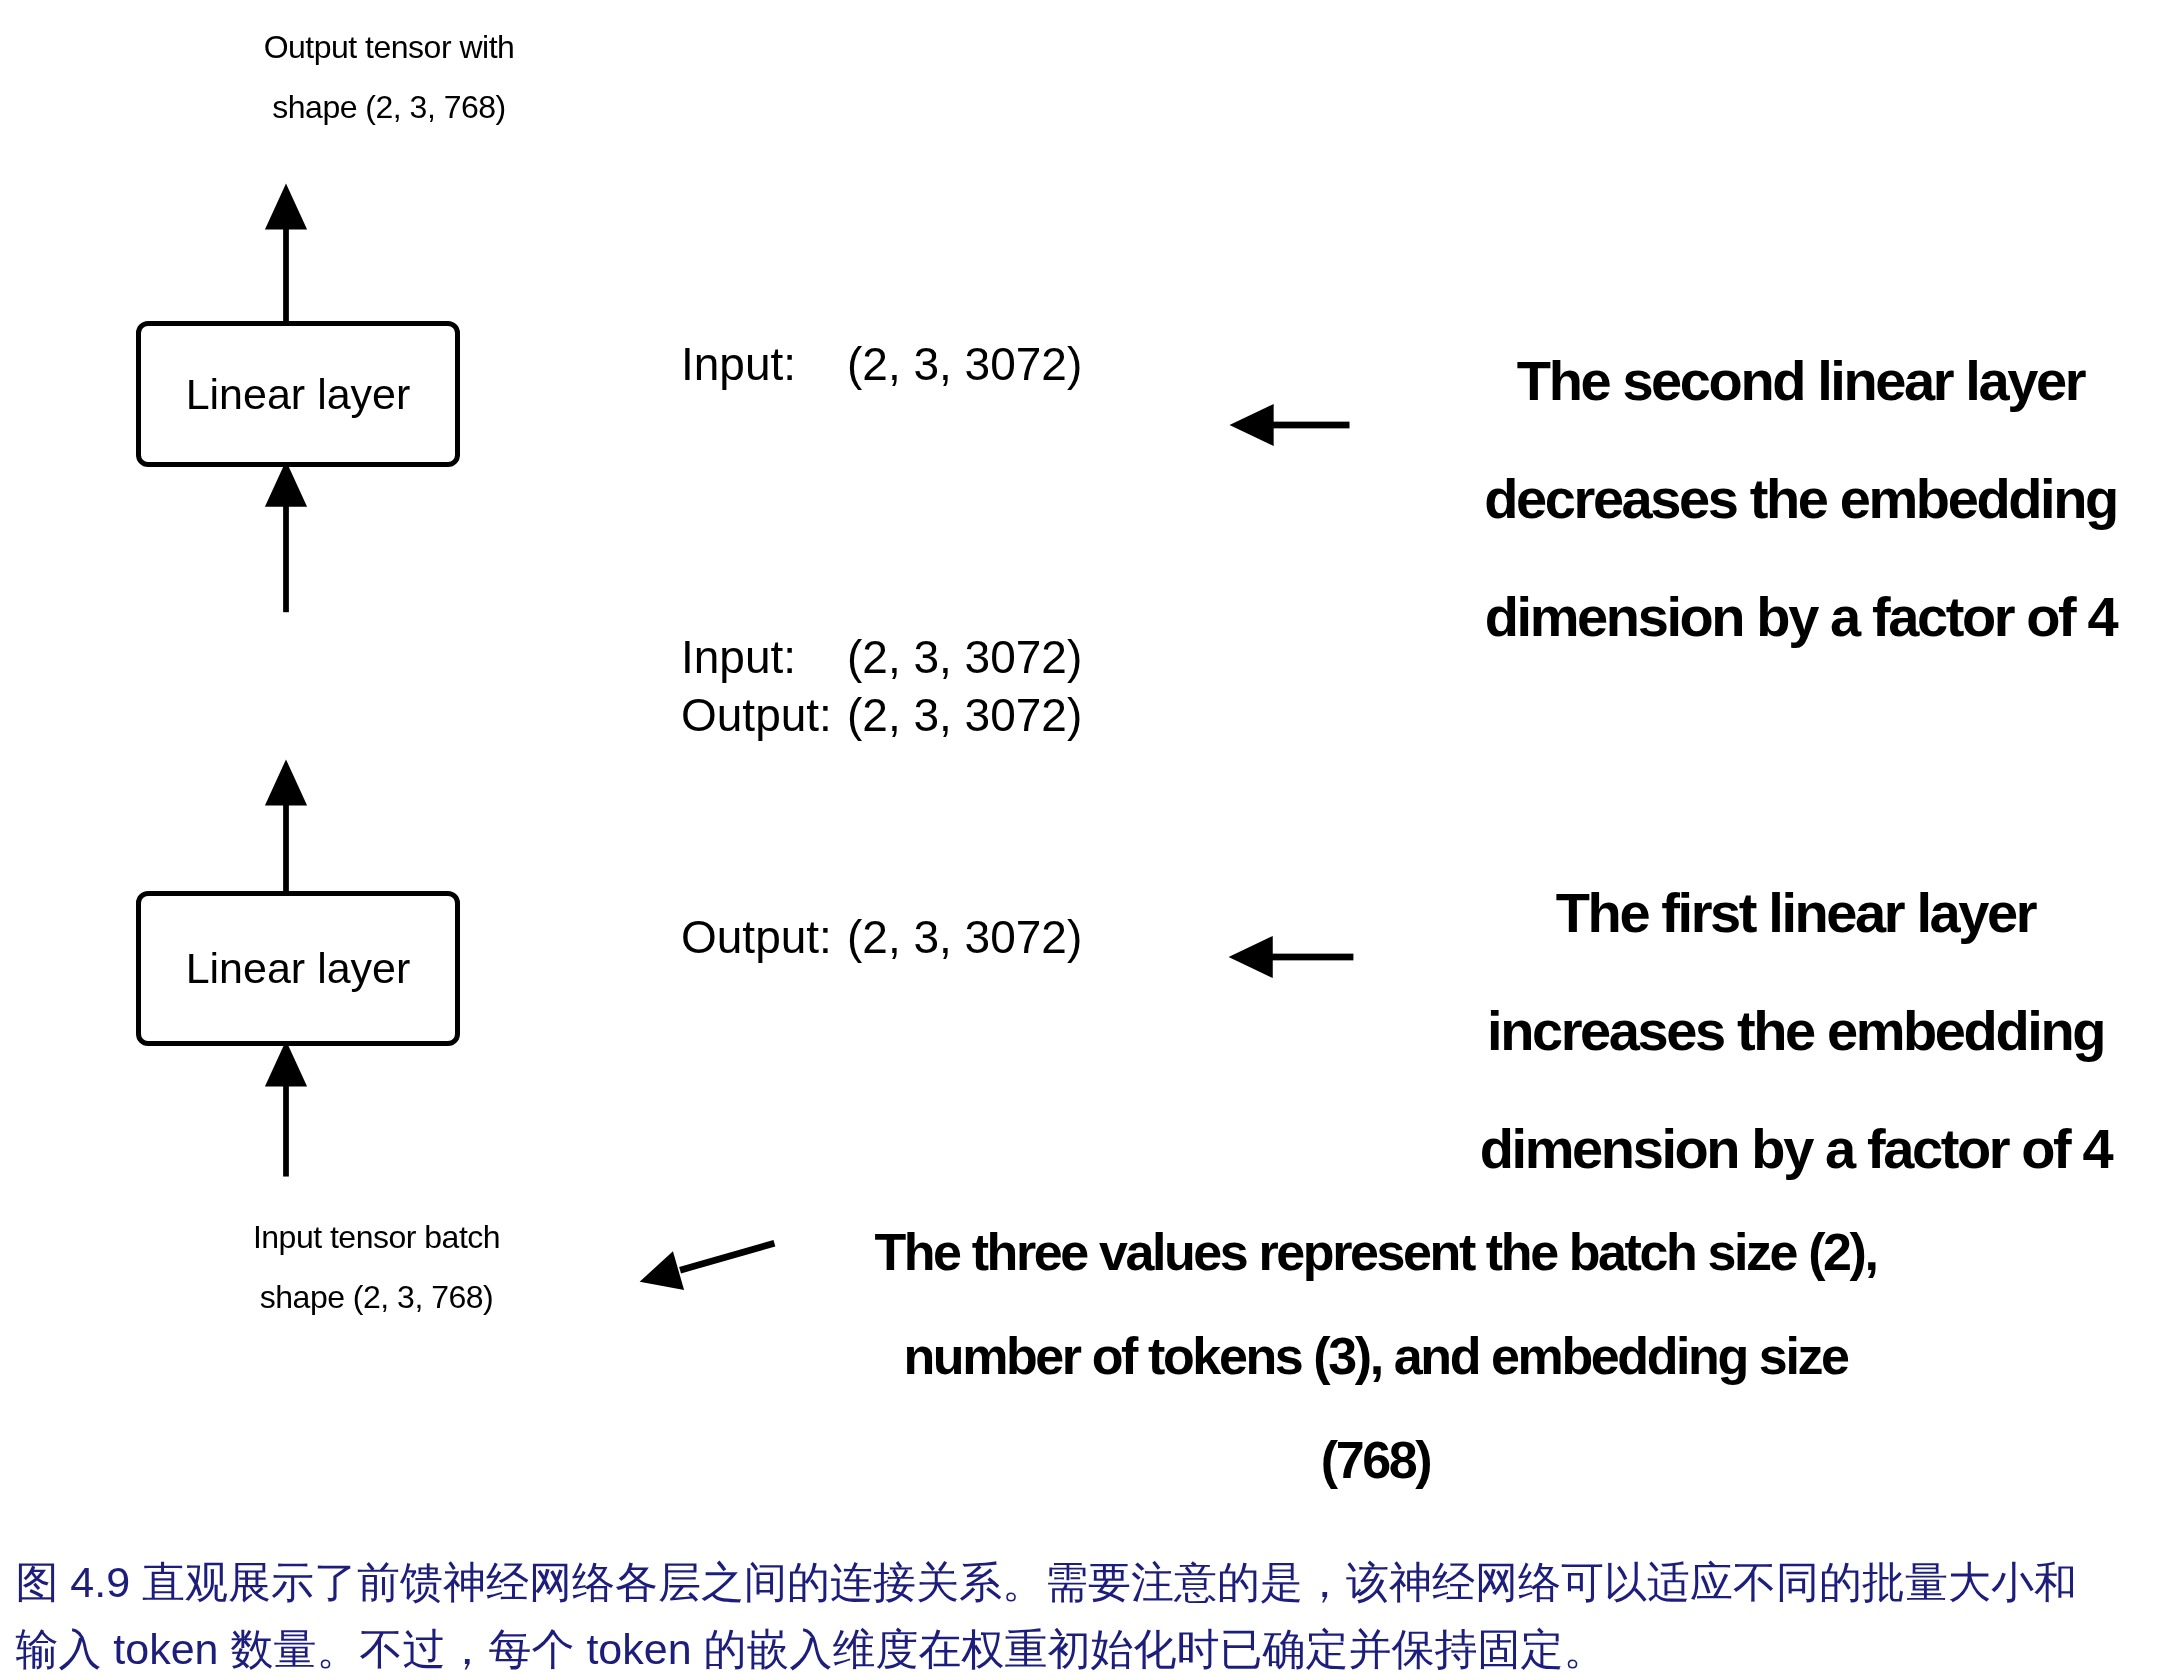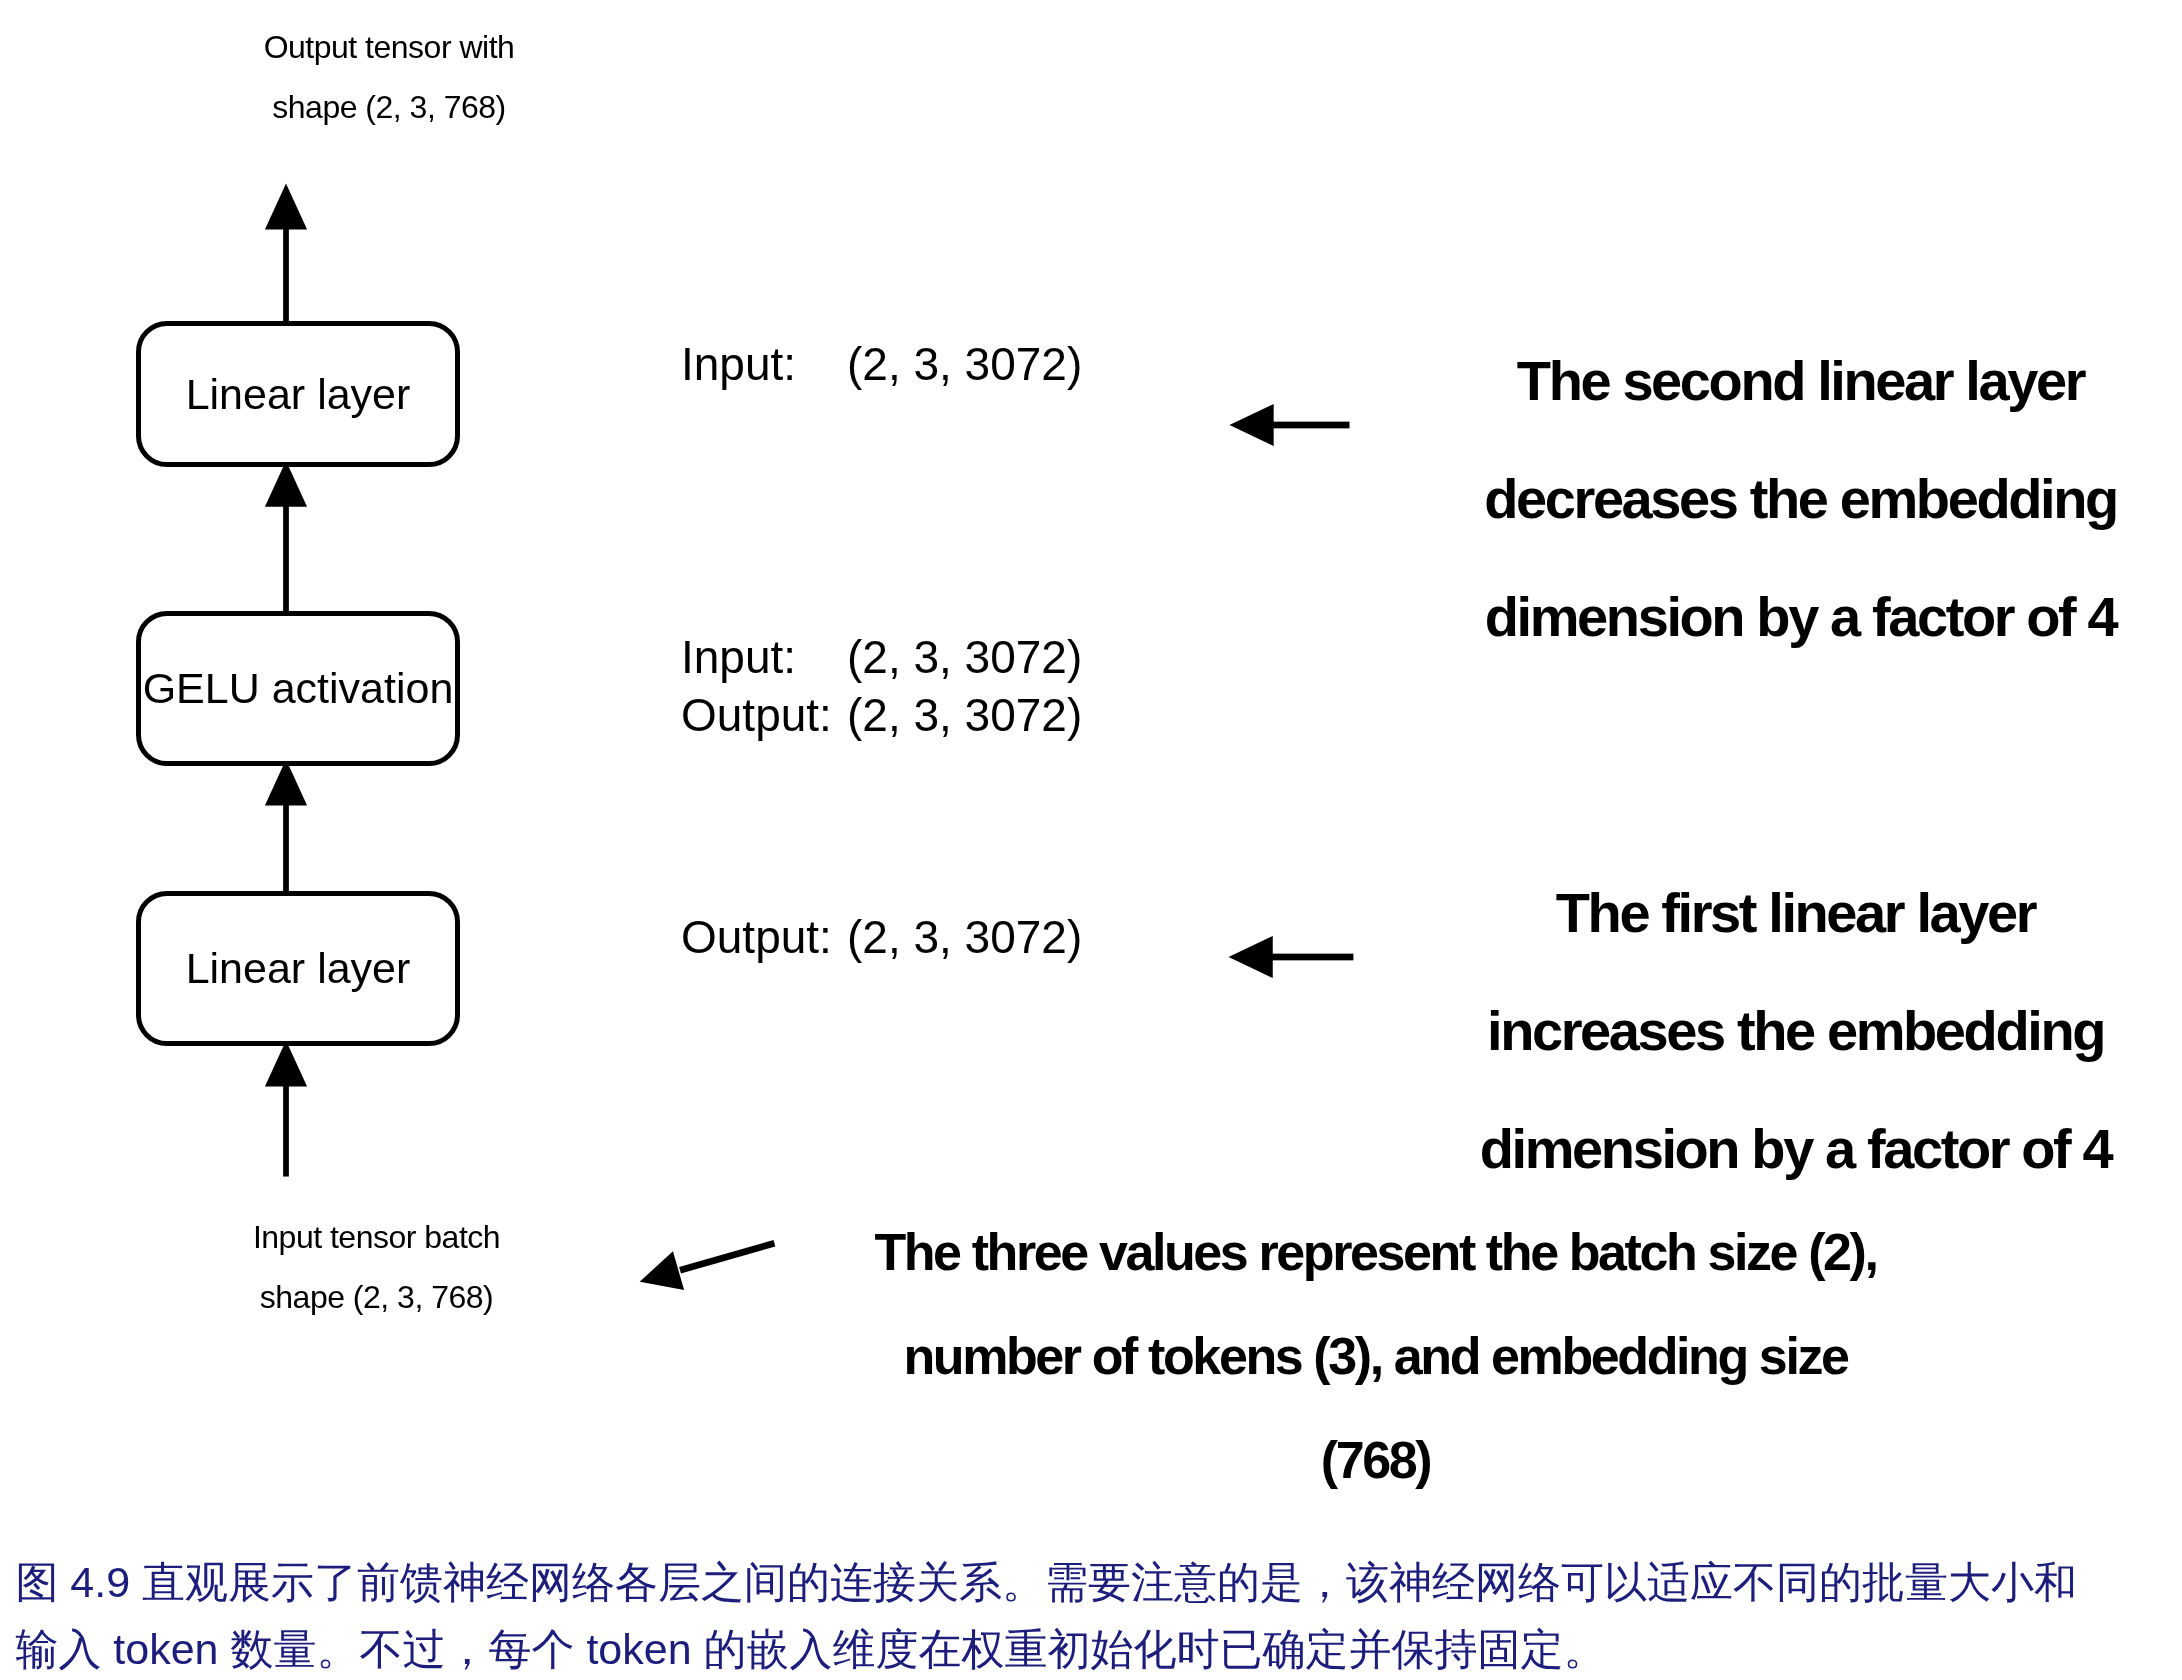--- a/index.html
+++ b/index.html
@@ -2,21 +2,21 @@
 <html><head>
 <meta charset="utf-8">
 <style>
   html,body{margin:0;padding:0;background:#ffffff;}
   .canvas{
     position:relative;width:2182px;height:1680px;background:#ffffff;
     font-family:"Liberation Sans",sans-serif;color:#000;overflow:hidden;
   }
   .abs{position:absolute;}
   .node-box{
-    position:absolute;border:5.8px solid #000;border-radius:31px;background:#fff;
+    position:absolute;border:5.8px solid #000;border-radius:12px;background:#fff;
     display:flex;align-items:center;justify-content:center;
     font-size:43px;white-space:nowrap;
   }
   .tensor-label{
     position:absolute;font-size:32px;line-height:60px;text-align:center;
     letter-spacing:-0.5px;white-space:nowrap;
   }
   .io-block{position:absolute;font-size:46px;line-height:58px;white-space:nowrap;}
   .io-label{display:inline-block;width:166px;}
   .annot{
@@ -51,23 +51,20 @@
     <polygon points="24,0 2,48 46,48" fill="#000"></polygon>
       <rect x="21" y="42" width="6" height="96" fill="#000"></rect>
   </svg>
   <svg class="abs" style="left:263px;top:1040px;" width="46" height="137" viewBox="0 0 48 142">
     <polygon points="24,0 2,48 46,48" fill="#000"></polygon>
       <rect x="21" y="42" width="6" height="100" fill="#000"></rect>
   </svg>
 
   <div class="node-box" style="left:136px;top:321px;width:314px;height:136px;">
     <span>Linear layer</span>
-  </div>
-  <div class="node-box" style="left:136px;top:611px;width:314px;height:145px;">
-    <span>GELU activation</span>
   </div>
   <div class="node-box" style="left:136px;top:891px;width:314px;height:145px;">
     <span>Linear layer</span>
   </div>
 
   <div class="io-block" style="left:681px;top:335px;">
     <div>
       <span class="io-label">Input:</span><span>(2, 3, 3072)</span>
     </div>
   </div>

